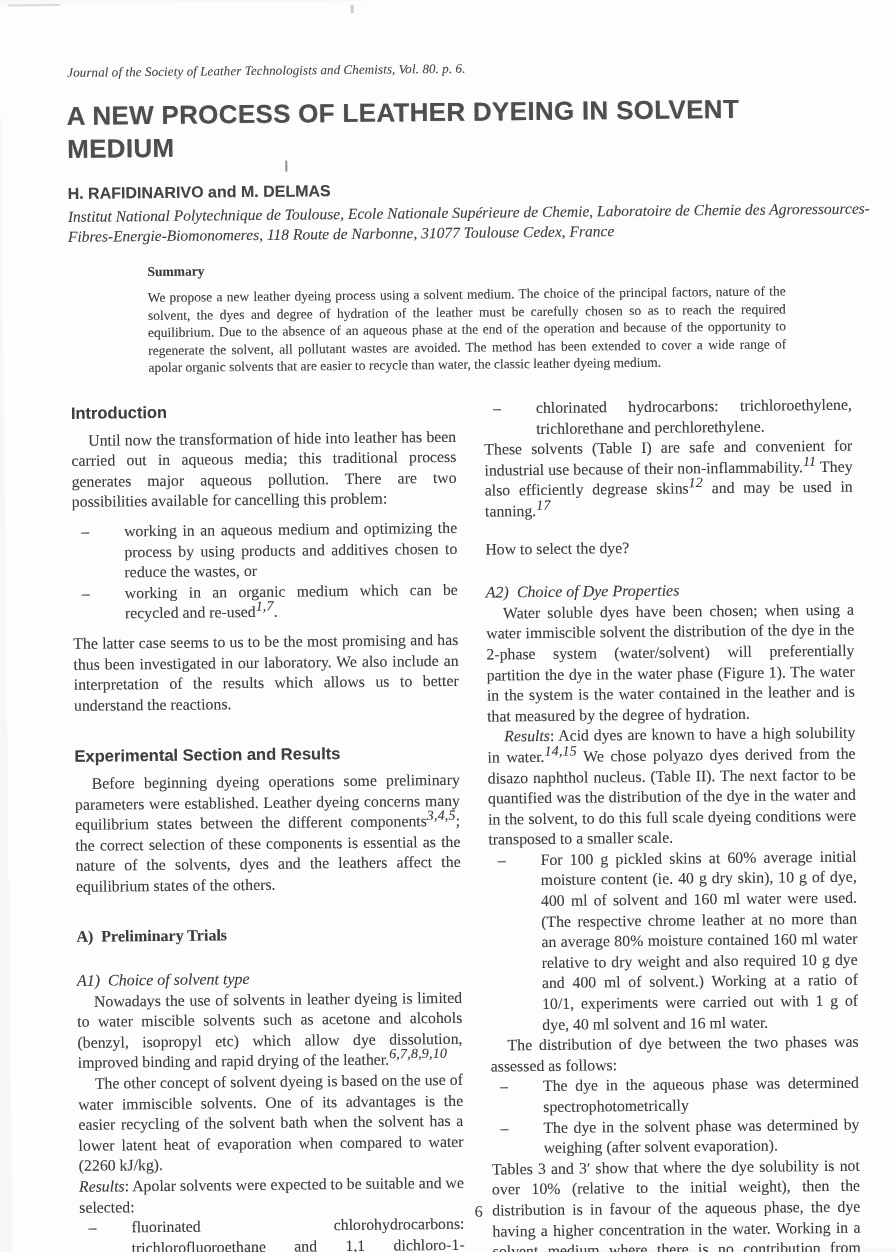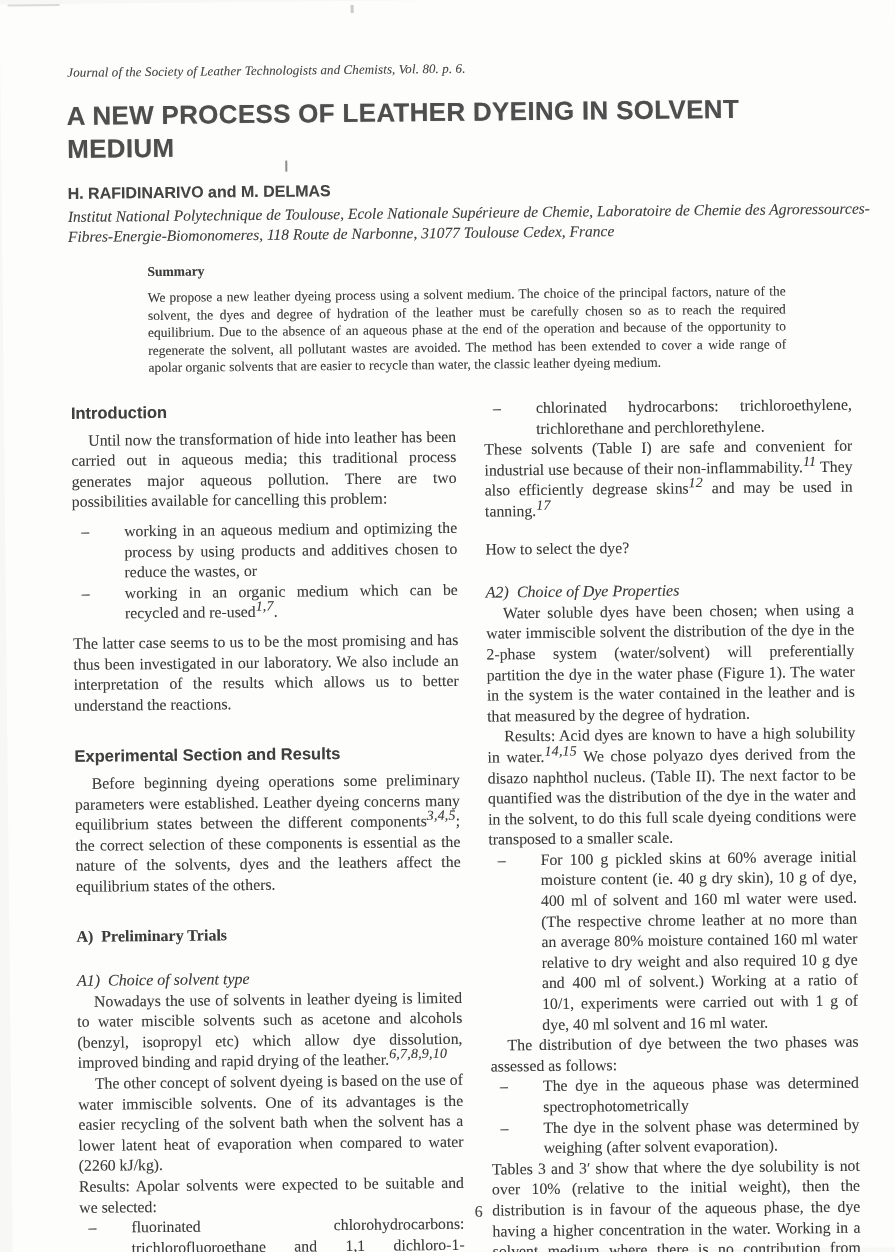--- a/index.html
+++ b/index.html
@@ -60,21 +60,21 @@
   .list{position:relative;padding-left:52px;}
   .list::before{
     content:attr(data-marker);
     position:absolute;left:9px;top:0;
   }
   .gt-sm{margin-top:9px;}
   .gt-md{margin-top:17px;}
   .gt-lg{margin-top:23px;}
   .gt-xl{margin-top:30px;}
   sup{font-size:14px;line-height:0;letter-spacing:.2px;font-style:italic;}
-  .it{margin-top:29px;}
+  .it{font-style:italic;margin-top:29px;}
   .pageno{
     position:absolute;left:0;top:1203px;width:895px;
     text-align:center;padding-left:38px;box-sizing:border-box;
     font-size:16px;color:#4a4a4a;
   }
   .artifact{position:absolute;}
   .art-top-center{top:4px;left:351px;width:3px;height:8px;background:#cbcbcb;}
   .art-title-tick{top:159px;left:284px;width:2px;height:11px;background:#8d8d8d;}
   .art-top-left{top:0;left:8px;width:52px;height:2px;background:#dadada;}
 </style>

